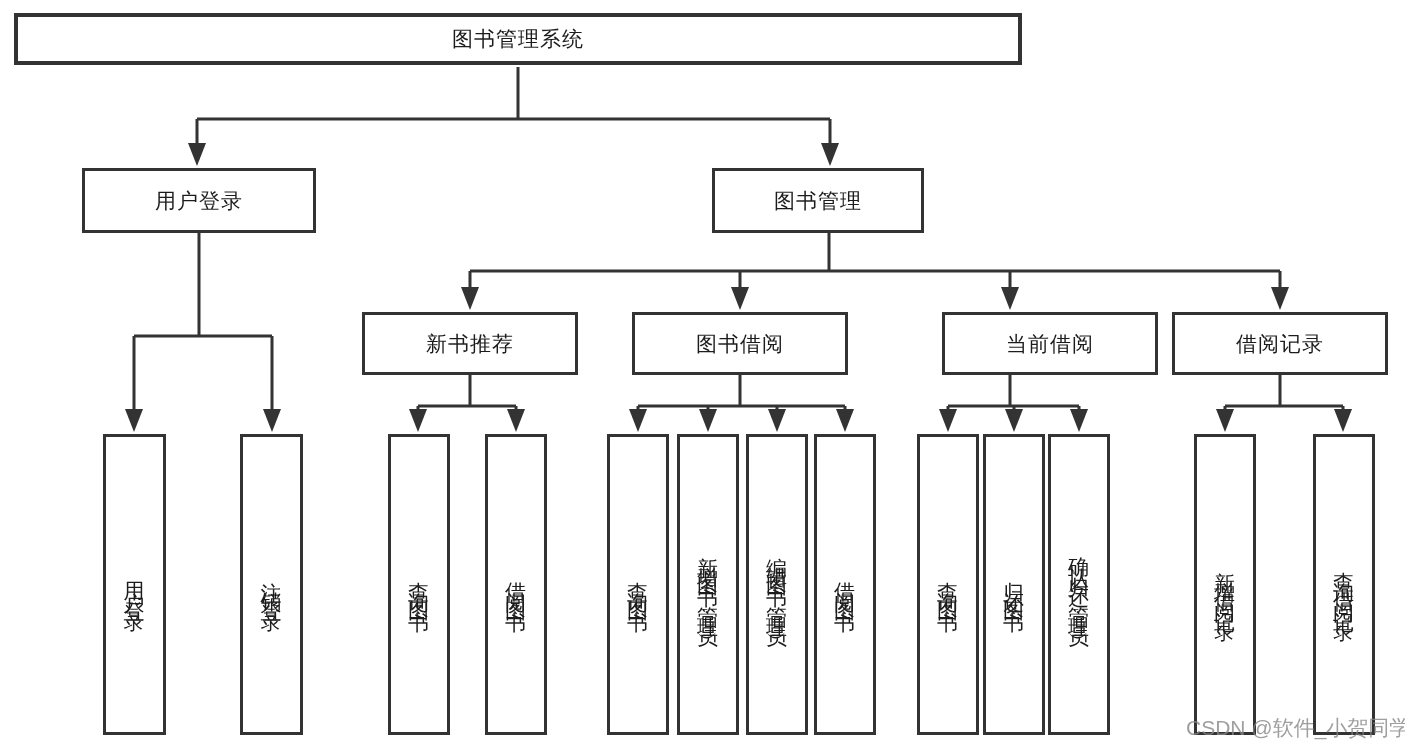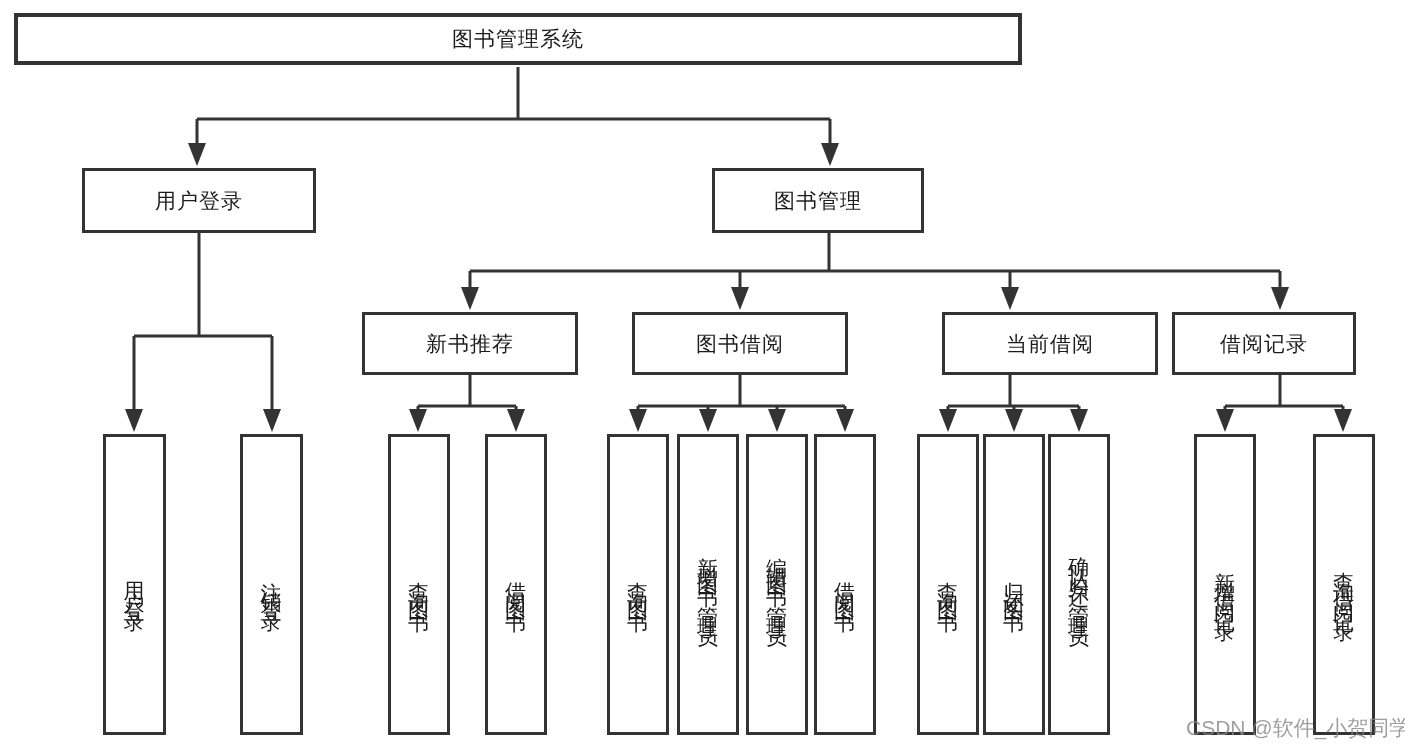--- a/index.html
+++ b/index.html
@@ -97,21 +97,21 @@
 
   <div class="node" style="left:632px; top:312px; width:216px; height:63px;">
     <span class="lbl">图书借阅</span>
   </div>
   <div class="node" style="left:362px; top:312px; width:216px; height:63px;">
     <span class="lbl">新书推荐</span>
   </div>
   <div class="node" style="left:902px; top:312px; width:216px; height:63px;margin-left:40px;">
     <span class="lbl">当前借阅</span>
   </div>
-  <div class="node" style="left:1172px; top:312px; width:184px; height:63px;">
+  <div class="node" style="left:1172px; top:312px; width:216px; height:63px;">
     <span class="lbl">借阅记录</span>
   </div>
 
   <div class="node" style="left:103px; top:434px; width:63px; height:301px;">
     <span class="vlbl">用户登录</span>
   </div>
   <div class="node" style="left:240px; top:434px; width:63px; height:301px;">
     <span class="vlbl">注销登录</span>
   </div>
 

